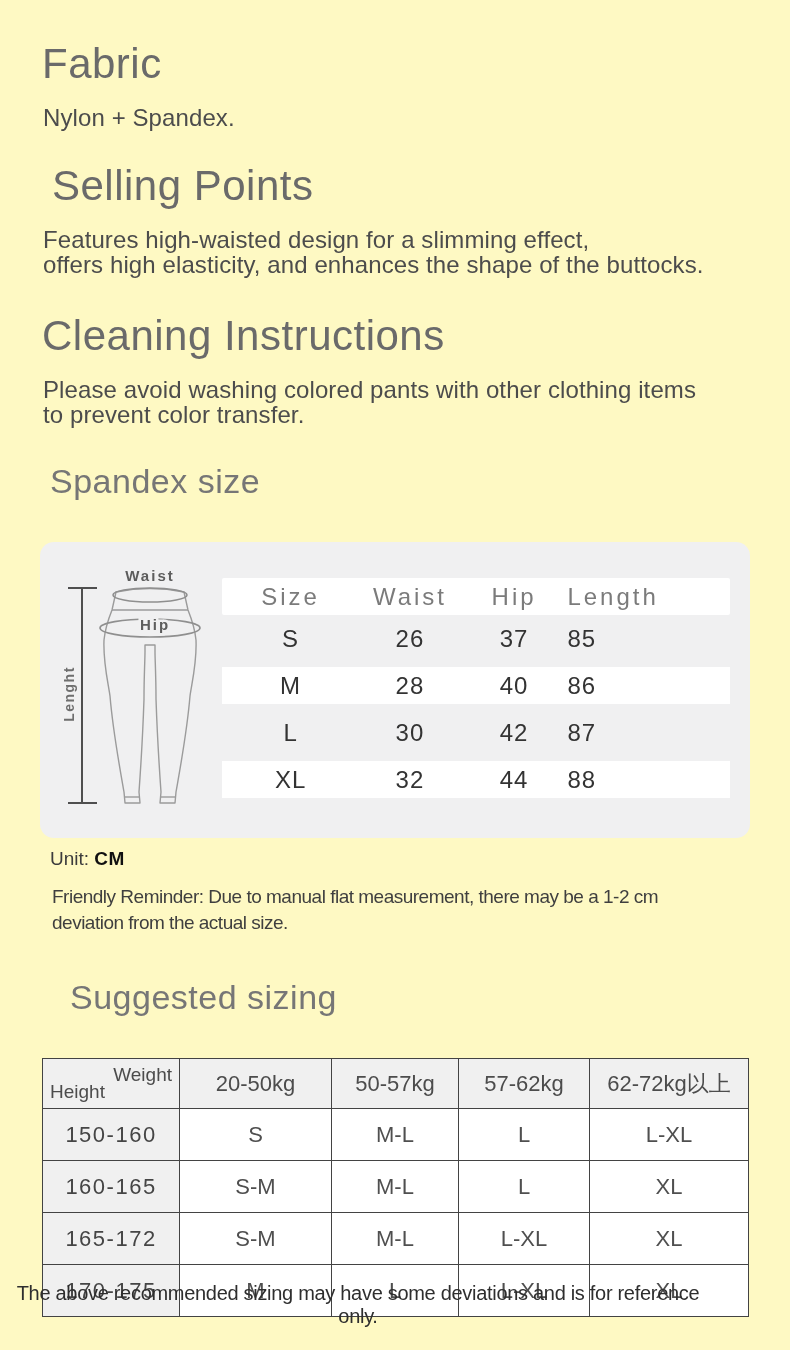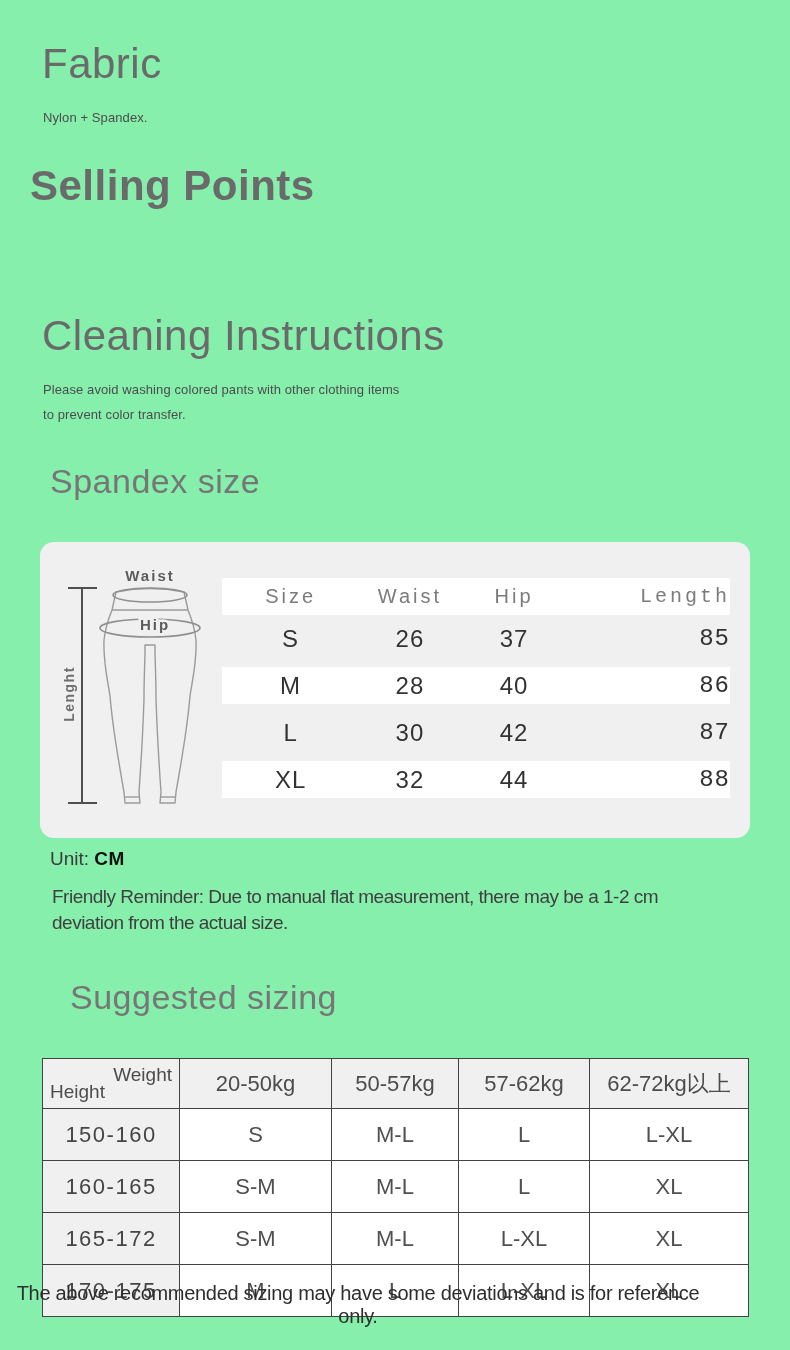--- a/index.html
+++ b/index.html
@@ -1,51 +1,51 @@
 <!DOCTYPE html>
 <html><head>
 <meta charset="utf-8">
 <style>
   * { margin:0; padding:0; box-sizing:border-box; }
   html,body { background:#ffffff; }
   .page {
-    position:relative; width:790px; height:1350px; background:#86efac;
+    position:relative; width:790px; height:1350px; background:#fef9c3;
     font-family:"Liberation Sans", sans-serif; overflow:hidden;
   }
   .h-big {
     position:absolute; font-size:42px; font-weight:400; color:#6a6a6a; letter-spacing:.5px;
   }
   .h-mid {
     position:absolute; font-size:34px; font-weight:400; color:#767676; letter-spacing:.5px;
   }
   .body-text {
-    position:absolute; font-size:13px; color:#4c4c4c; line-height:25px; letter-spacing:.1px;
+    position:absolute; font-size:24px; color:#4c4c4c; line-height:25px; letter-spacing:.1px;
   }
   
   .card {
     position:absolute; left:40px; top:542px; width:710px; height:296px;
     background:#f0f0f1; border-radius:14px;
   }
   .diagram { position:absolute; left:24px; top:12px; }
   .ps-table { position:absolute; left:182px; top:36px; width:508px; }
   .ps-row { display:flex; align-items:center; }
   .ps-head {
     height:37px; background:#ffffff; border-radius:2px;
-    font-size:20px; color:#7b7b7b; letter-spacing:3px;
+    font-size:24px; color:#7b7b7b; letter-spacing:3px;
   }
   .ps-data { height:47px; font-size:24px; color:#333333; letter-spacing:1px; }
   .ps-data.white {
     background:#ffffff; background-clip:padding-box;
     border-top:5px solid transparent; border-bottom:5px solid transparent;
     border-radius:2px;
   }
   .ps-row .c1 { width:27%; text-align:center; }
   .ps-row .c2 { width:20%; text-align:center; }
   .ps-row .c3 { width:21%; text-align:center; }
-  .ps-row .c4 { width:32%; text-align:right;font-family:Liberation Mono, monospace; }
+  .ps-row .c4 { width:32%; text-align:left; }
   .unit-line { position:absolute; left:50px; top:848px; font-size:19px; color:#3c3c3c; }
   .unit-line b { color:#111111; font-weight:700; letter-spacing:.5px; }
   .reminder {
     position:absolute; left:52px; top:884px; font-size:19px; color:#3f3f3f;
     line-height:26px; letter-spacing:-0.5px;
   }
   
   .sz-table {
     position:absolute; left:42px; top:1058px; border-collapse:collapse;
     font-size:22px; color:#4f4f4f;padding-left:47px;
@@ -73,21 +73,25 @@
              fill:#6e6e6e; letter-spacing:1.5px; }
 </style>
 </head>
 <body>
 
 <div class="page">
 
   <div class="h-big" style="left:42px; top:40px;">Fabric</div>
   <div class="body-text" style="left:43px; top:105px;">Nylon + Spandex.</div>
 
-  <div class="h-big" style="left:30px; top:162px;font-weight:bold;">Selling Points</div>
+  <div class="h-big" style="left:52px; top:162px;">Selling Points</div>
+  <div class="body-text" style="left:43px; top:227px;">
+    <span>Features high-waisted design for a slimming effect,</span><br>
+    <span>offers high elasticity, and enhances the shape of the buttocks.</span>
+  </div>
 
   <div class="h-big" style="left:42px; top:312px;">Cleaning Instructions</div>
   <div class="body-text" style="left:43px; top:377px;">
     <span>Please avoid washing colored pants with other clothing items</span><br>
     <span>to prevent color transfer.</span>
   </div>
 
   <div class="h-mid" style="left:50px; top:462px;">Spandex size</div>
 
   <div class="card">

